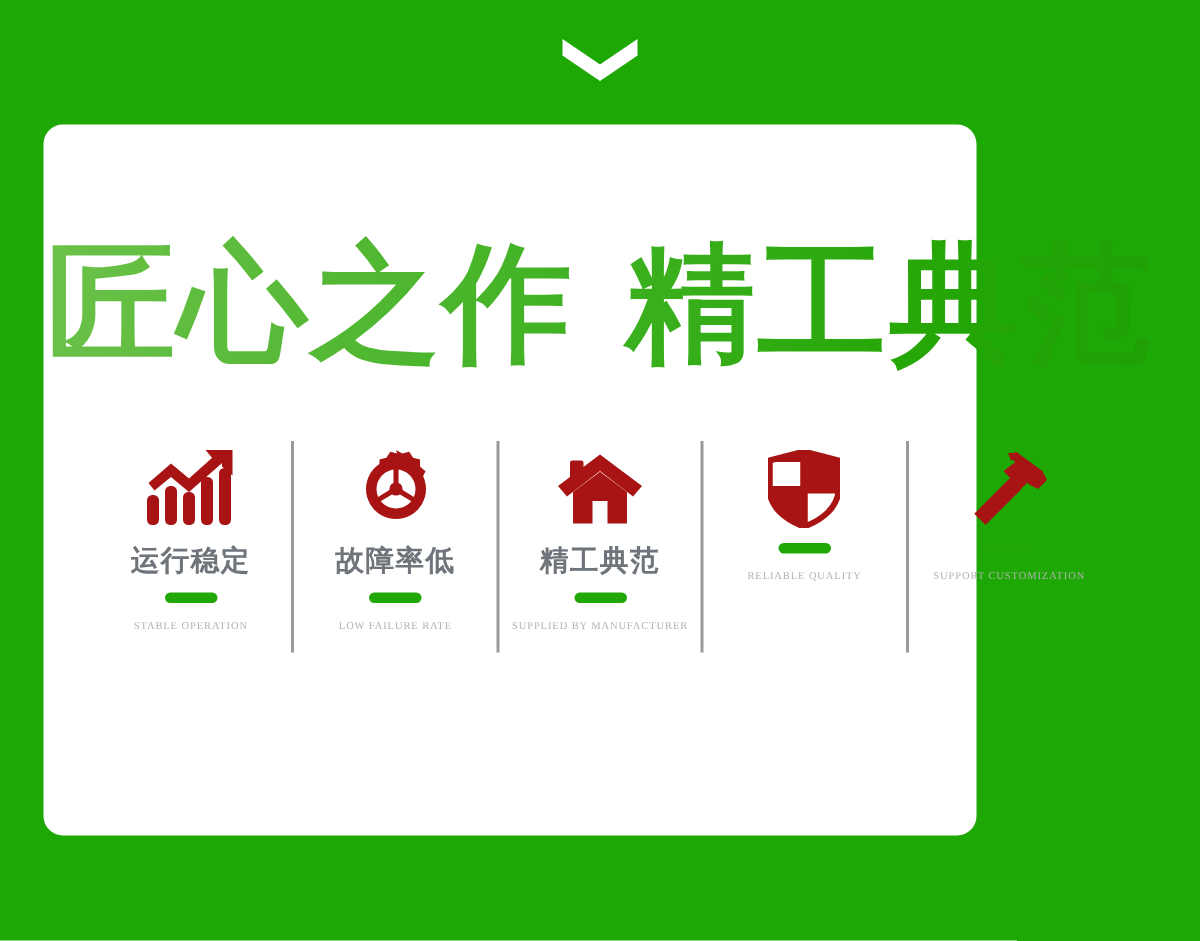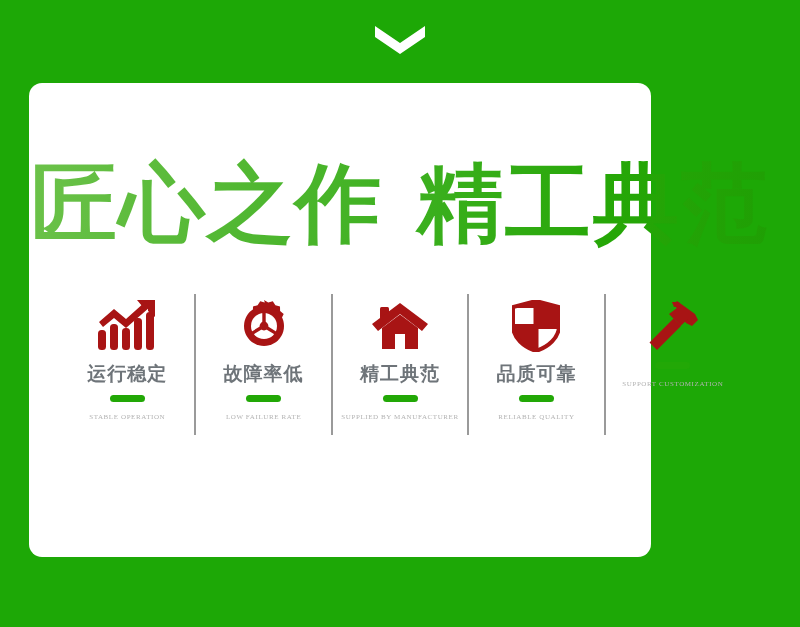--- a/index.html
+++ b/index.html
@@ -207,21 +207,20 @@
           <g clip-path="url(#shieldClip)">
             <rect x="0" y="0" width="48" height="52" fill="#a81414"></rect>
             <rect x="3" y="8" width="19" height="18" fill="#ffffff"></rect>
             <rect x="25" y="28" width="20" height="22" fill="#ffffff"></rect>
           </g>
           <path d="M24 1 L47 7 L47 26 C47 38 36 47 24 51 C12 47 1 38 1 26 L1 7 Z" fill="none" stroke="#a81414" stroke-width="4"></path>
           <rect x="21.5" y="0" width="5" height="52" fill="#a81414"></rect>
           <rect x="0" y="24" width="48" height="5" fill="#a81414"></rect>
         </svg>
       </div>
-      <div class="f-label">品质可靠</div>
       <div class="f-bar"></div>
       <div class="f-sub">RELIABLE QUALITY</div>
     </div>
 
     <div class="feature">
       <div class="icon-box">
         <svg width="54" height="52" viewBox="0 0 54 52">
           <g fill="#a81414">
             <path d="M27.5 18.5 L35 26 L11 50 L3.5 42.5 Z"></path>
             <path d="M28 4 L31 1 L49 14 L52 20 L46 26 L40 23 Z"></path>

